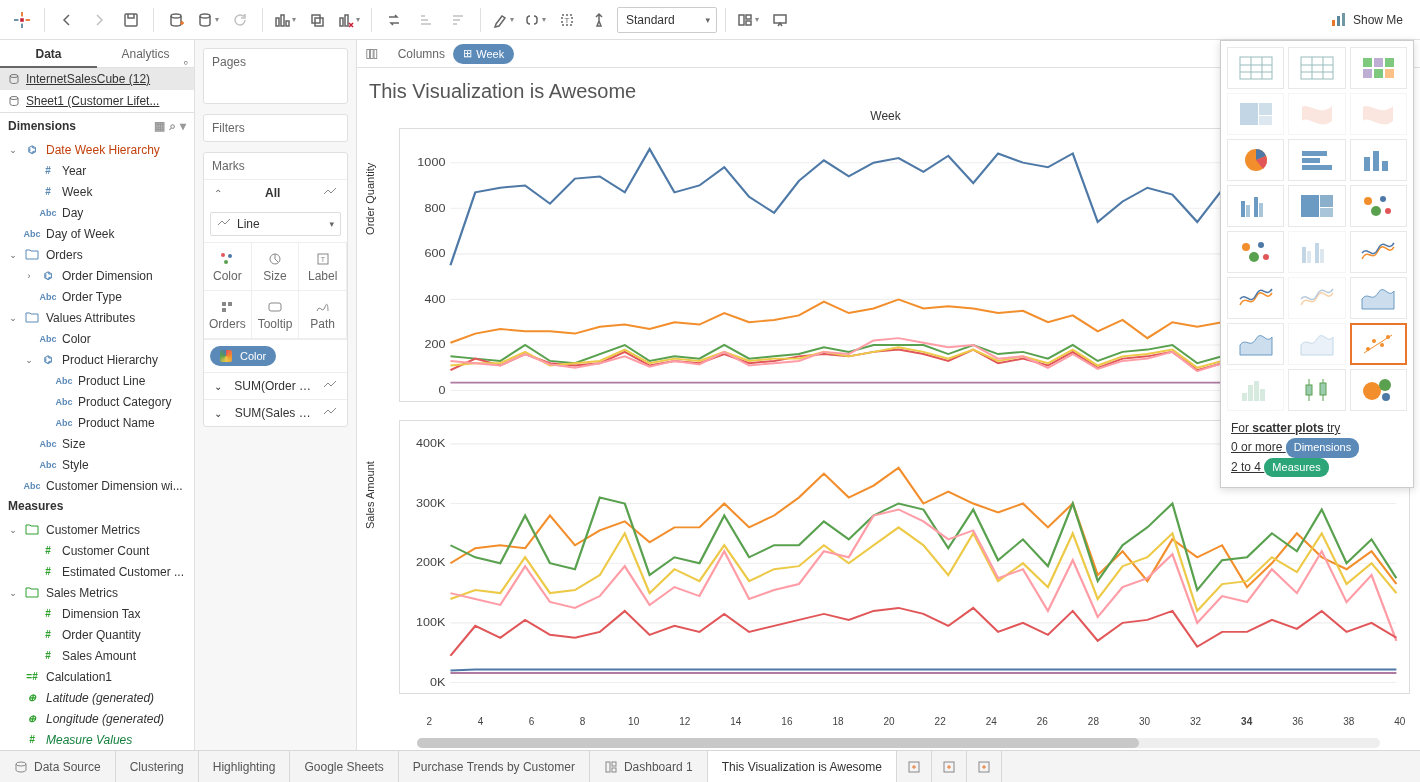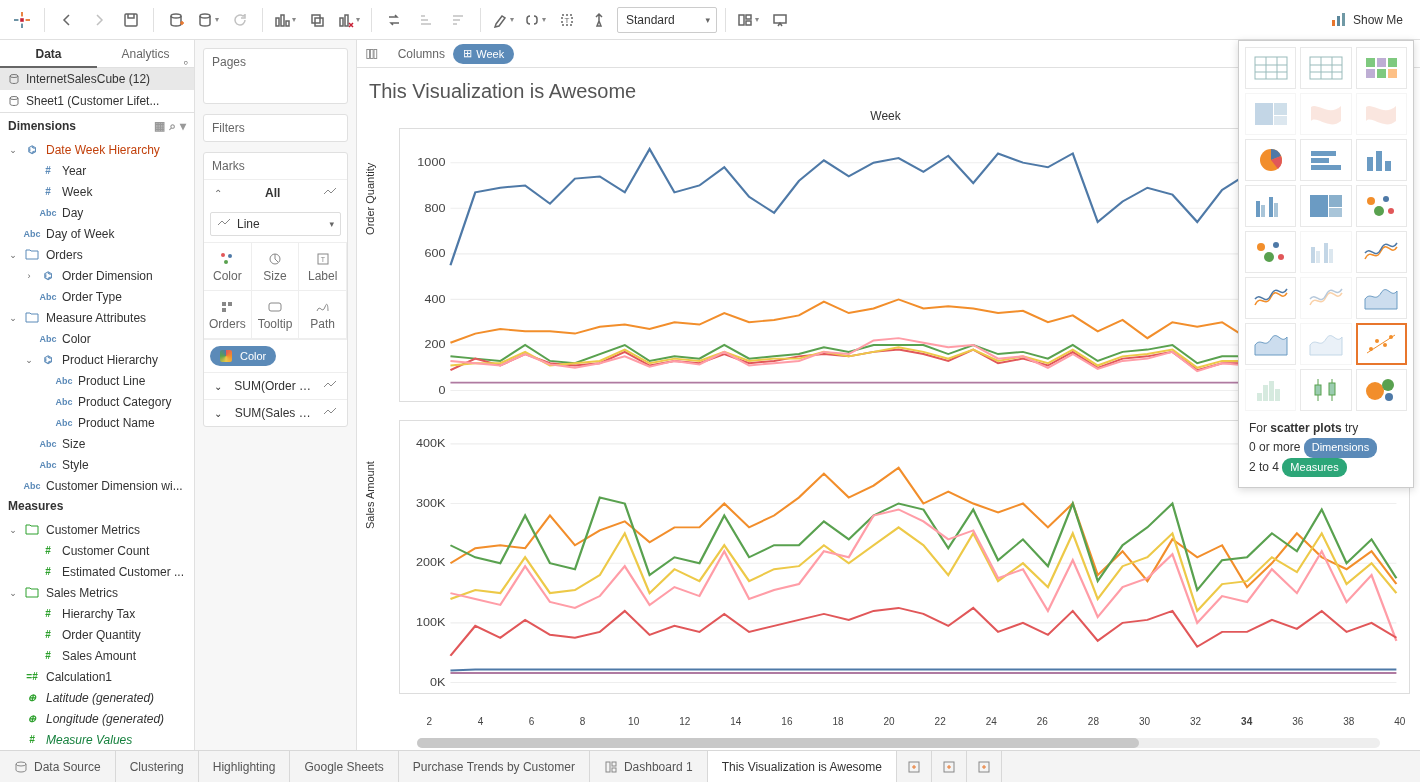--- a/index.html
+++ b/index.html
@@ -18,21 +18,21 @@
 .showme svg { width:16px; height:16px; }
 
 
 .main { display:flex; height:calc(100% - 40px - 32px); }
 .leftpane { width:195px; border-right:1px solid #e0e0e0; display:flex; flex-direction:column; overflow:hidden; }
 .side-tabs { display:flex; height:28px; border-bottom:1px solid #e0e0e0; }
 .side-tab { flex:1; display:flex; align-items:center; justify-content:center; cursor:pointer; position:relative; color:#666; }
 .side-tab.active { font-weight:600; color:#333; }
 .side-tab.active::after { content:""; position:absolute; bottom:-1px; left:0; right:0; height:2px; background:#666; }
 .side-tab .gear::after { content:"◦"; font-size:14px; position:absolute; right:6px; }
-.ds-list { border-bottom:1px solid #e0e0e0; }
+.ds-list { border-bottom:1px solid #e0e0e0;text-decoration:underline; }
 .ds-row { height:22px; display:flex; align-items:center; gap:6px; padding:0 8px; }
 .ds-row.active { background:#e8e8e8; }
 .cyl { width:12px; height:12px; }
 .sec-header { height:26px; display:flex; align-items:center; justify-content:space-between; padding:0 8px; font-weight:600; }
 .sec-header .tools { display:flex; gap:4px; color:#999; }
 .tree { flex:1; overflow-y:auto; overflow-x:hidden; }
 .tree-row { height:21px; display:flex; align-items:center; gap:4px; cursor:pointer; white-space:nowrap; }
 .caret { width:10px; font-size:9px; color:#666; text-align:center; }
 .ticon { width:20px; font-size:10px; text-align:center; font-weight:600; flex-shrink:0; }
 .dim .ticon,.dim { color:#5b8ab8; }
@@ -75,21 +75,21 @@
 .chart-half.top { top:0; height:47%; }
 .chart-half.bot { top:50%; height:47%; }
 .ylab { position:absolute; left:-30px; top:50%; transform:rotate(-90deg) translateX(50%); transform-origin:left; font-size:11px; color:#333; white-space:nowrap; }
 .xaxis { position:absolute; left:42px; right:10px; bottom:18px; height:16px; }
 .xtick { position:absolute; font-size:10px; color:#444; transform:translateX(-50%); }
 .hscroll { position:absolute; left:60px; right:40px; bottom:2px; height:10px; background:#eee; border-radius:5px; }
 .hscroll .thumb { position:absolute; left:0; width:75%; top:0; bottom:0; background:#c8c8c8; border-radius:5px; }
 svg.lines { position:absolute; inset:0; width:100%; height:100%; }
 
 
-.sm-panel { position:absolute; right:6px; top:40px; width:176px; background:#fff; border:1px solid #ccc; box-shadow:0 2px 8px rgba(0,0,0,.15); padding:6px; z-index:50; }
+.sm-panel { position:absolute; right:6px; top:40px; width:194px; background:#fff; border:1px solid #ccc; box-shadow:0 2px 8px rgba(0,0,0,.15); padding:6px; z-index:50;text-decoration:underline; }
 .sm-grid { display:grid; grid-template-columns:repeat(3,1fr); gap:4px; }
 .sm-cell { height:42px; border:1px solid #e8e8e8; display:flex; align-items:center; justify-content:center; cursor:pointer; position:relative; }
 .sm-cell.sel { border:2px solid #e8762c; }
 .sm-cell.dim { opacity:.4; }
 .sm-cell svg { width:40px; height:30px; }
 .sm-hint { padding:8px 4px 4px; font-size:12px; line-height:1.6; }
 .sm-hint .chip { display:inline-block; padding:1px 8px; border-radius:9px; color:#fff; font-size:11px; }
 .sm-hint .chip.blue { background:#5b8ab8; }
 .sm-hint .chip.green { background:#2ca678; }
 
@@ -314,21 +314,21 @@
         <div class="tree-row dim" style="padding-left: 24px;">
           <span class="caret"></span>
           <span class="ticon" style="font-size:9px">Abc</span>
           <span style="color:#333">Order Type</span>
         </div>
         <div class="tree-row dim" style="padding-left: 8px;">
           <span class="caret">⌄</span>
           <span class="ticon folder-i"><svg viewBox="0 0 14 12">
               <path d="M1 2h4l1 1h7v8H1z" fill="none" stroke="currentColor"></path>
             </svg></span>
-          <span style="color:#333">Measure Attributes</span>
+          <span style="color:#333">Values Attributes</span>
         </div>
         <div class="tree-row dim" style="padding-left: 24px;">
           <span class="caret"></span>
           <span class="ticon" style="font-size:9px">Abc</span>
           <span style="color:#333">Color</span>
         </div>
         <div class="tree-row dim" style="padding-left: 24px;">
           <span class="caret">⌄</span>
           <span class="ticon">⌬</span>
           <span style="color:#333">Product Hierarchy</span>
@@ -388,21 +388,21 @@
         <div class="tree-row meas" style="padding-left: 8px;">
           <span class="caret">⌄</span>
           <span class="ticon folder-i"><svg viewBox="0 0 14 12">
               <path d="M1 2h4l1 1h7v8H1z" fill="none" stroke="currentColor"></path>
             </svg></span>
           <span style="color:#333">Sales Metrics</span>
         </div>
         <div class="tree-row meas" style="padding-left: 24px;">
           <span class="caret"></span>
           <span class="ticon">#</span>
-          <span style="color:#333">Hierarchy Tax</span>
+          <span style="color:#333">Dimension Tax</span>
         </div>
         <div class="tree-row meas" style="padding-left: 24px;">
           <span class="caret"></span>
           <span class="ticon">#</span>
           <span style="color:#333">Order Quantity</span>
         </div>
         <div class="tree-row meas" style="padding-left: 24px;">
           <span class="caret"></span>
           <span class="ticon">#</span>
           <span style="color:#333">Sales Amount</span>

